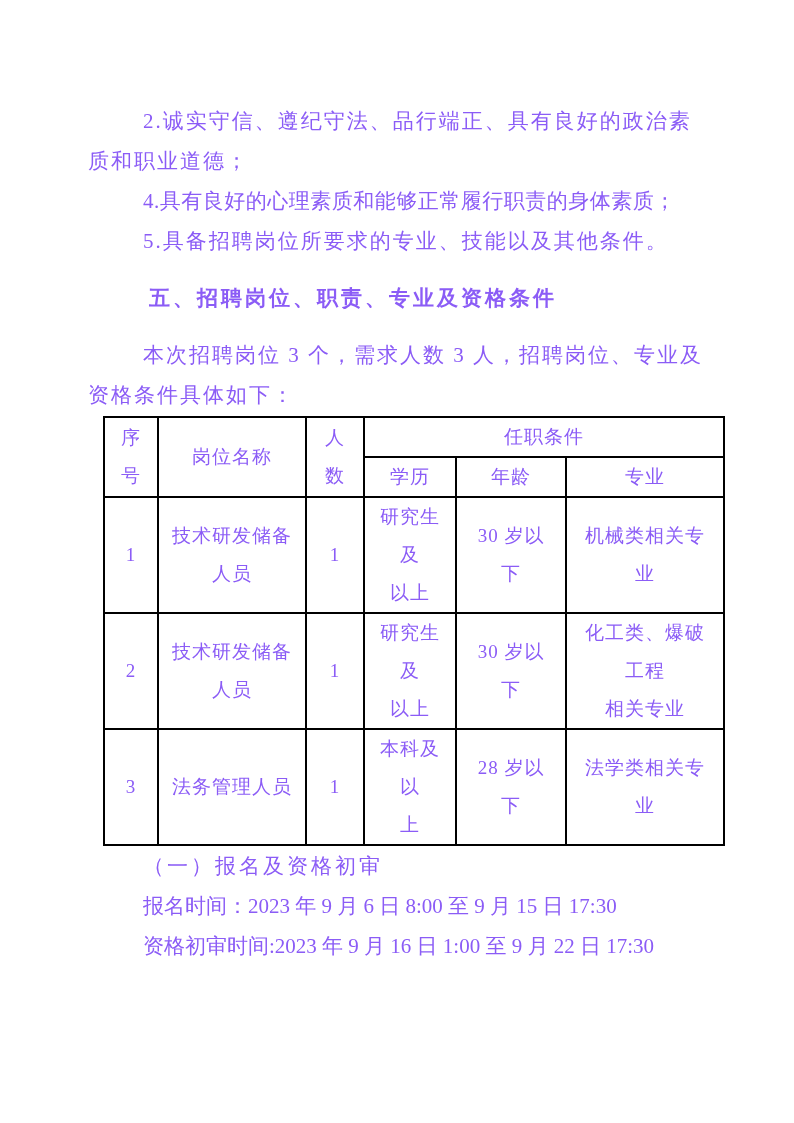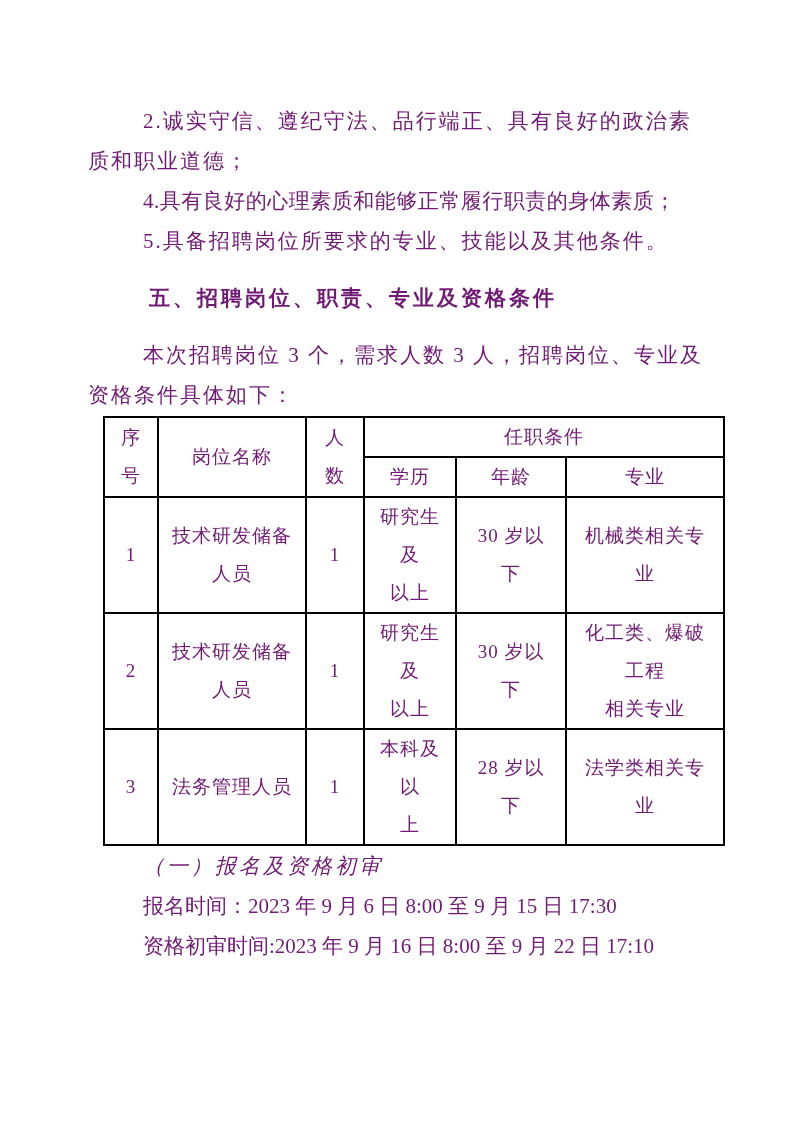--- a/index.html
+++ b/index.html
@@ -7,21 +7,21 @@
     padding: 0;
     background: #ffffff;
   }
   .page {
     position: relative;
     box-sizing: border-box;
     width: 794px;
     height: 1123px;
     margin: 0 auto;
     background: #ffffff;
-    color: #701a75;
+    color: #8b5cf6;
     padding: 101px 88px 0 88px;
     overflow: hidden;
     font-family: "Liberation Serif", "DejaVu Serif", serif;
   }
   .para {
     margin: 0;
     font-size: 21px;
     line-height: 40px;
     letter-spacing: 2px;
     white-space: pre-line;
@@ -41,21 +41,20 @@
     font-size: 21px;
     line-height: 40px;
     letter-spacing: 3px;
     text-indent: 44px;
     white-space: pre-line;
   }
   .heading.after-table {
     margin-top: 9px;
   }
   .kai {
-    font-style: italic;
     letter-spacing: 3px;
   }
   table.recruit {
     border-collapse: collapse;
     table-layout: fixed;
     width: 620px;
     margin-left: 15px;
     margin-top: 1px;
   }
   table.recruit td {
@@ -147,15 +146,15 @@
       </tr>
     </tbody>
   </table>
 
 
 
   <p class="para kai">（一）报名及资格初审</p>
 
   <p class="para time-line">报名时间：2023 年 9 月 6 日 8:00 至 9 月 15 日 17:30</p>
 
-  <p class="para time-line">资格初审时间:2023 年 9 月 16 日 8:00 至 9 月 22 日 17:10</p>
+  <p class="para time-line">资格初审时间:2023 年 9 月 16 日 1:00 至 9 月 22 日 17:30</p>
 
 </div>
 
 </body></html>

